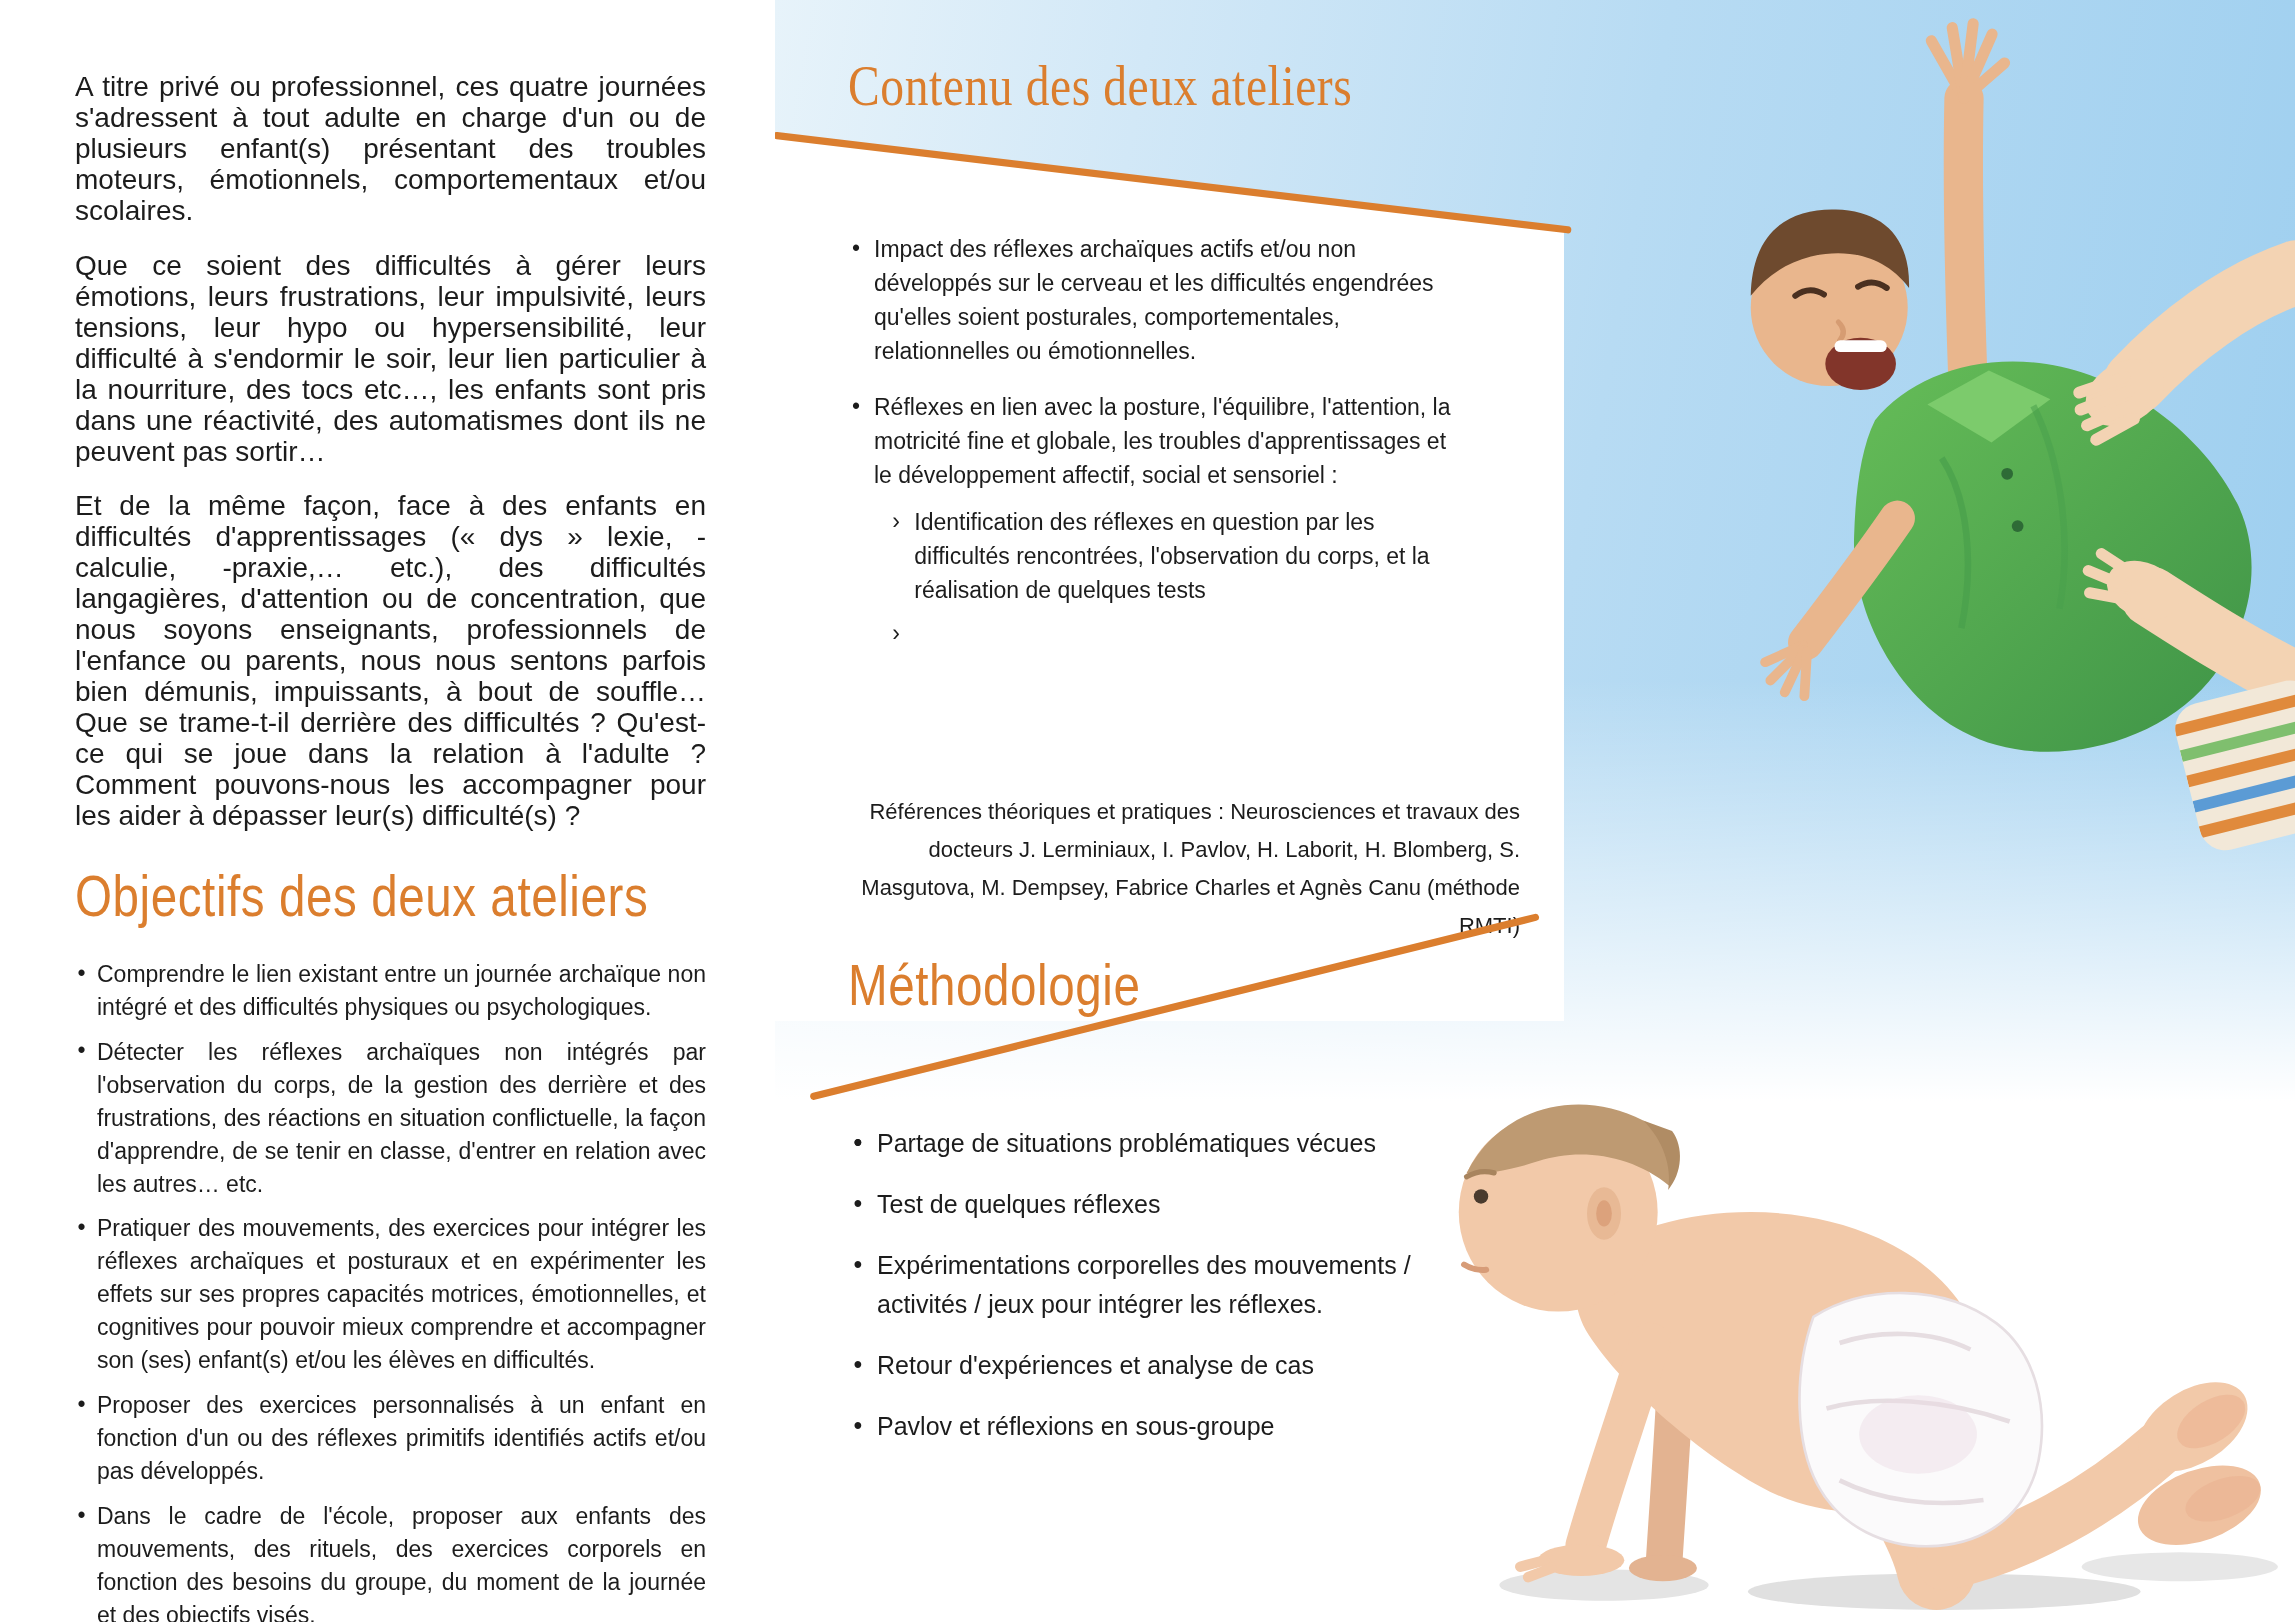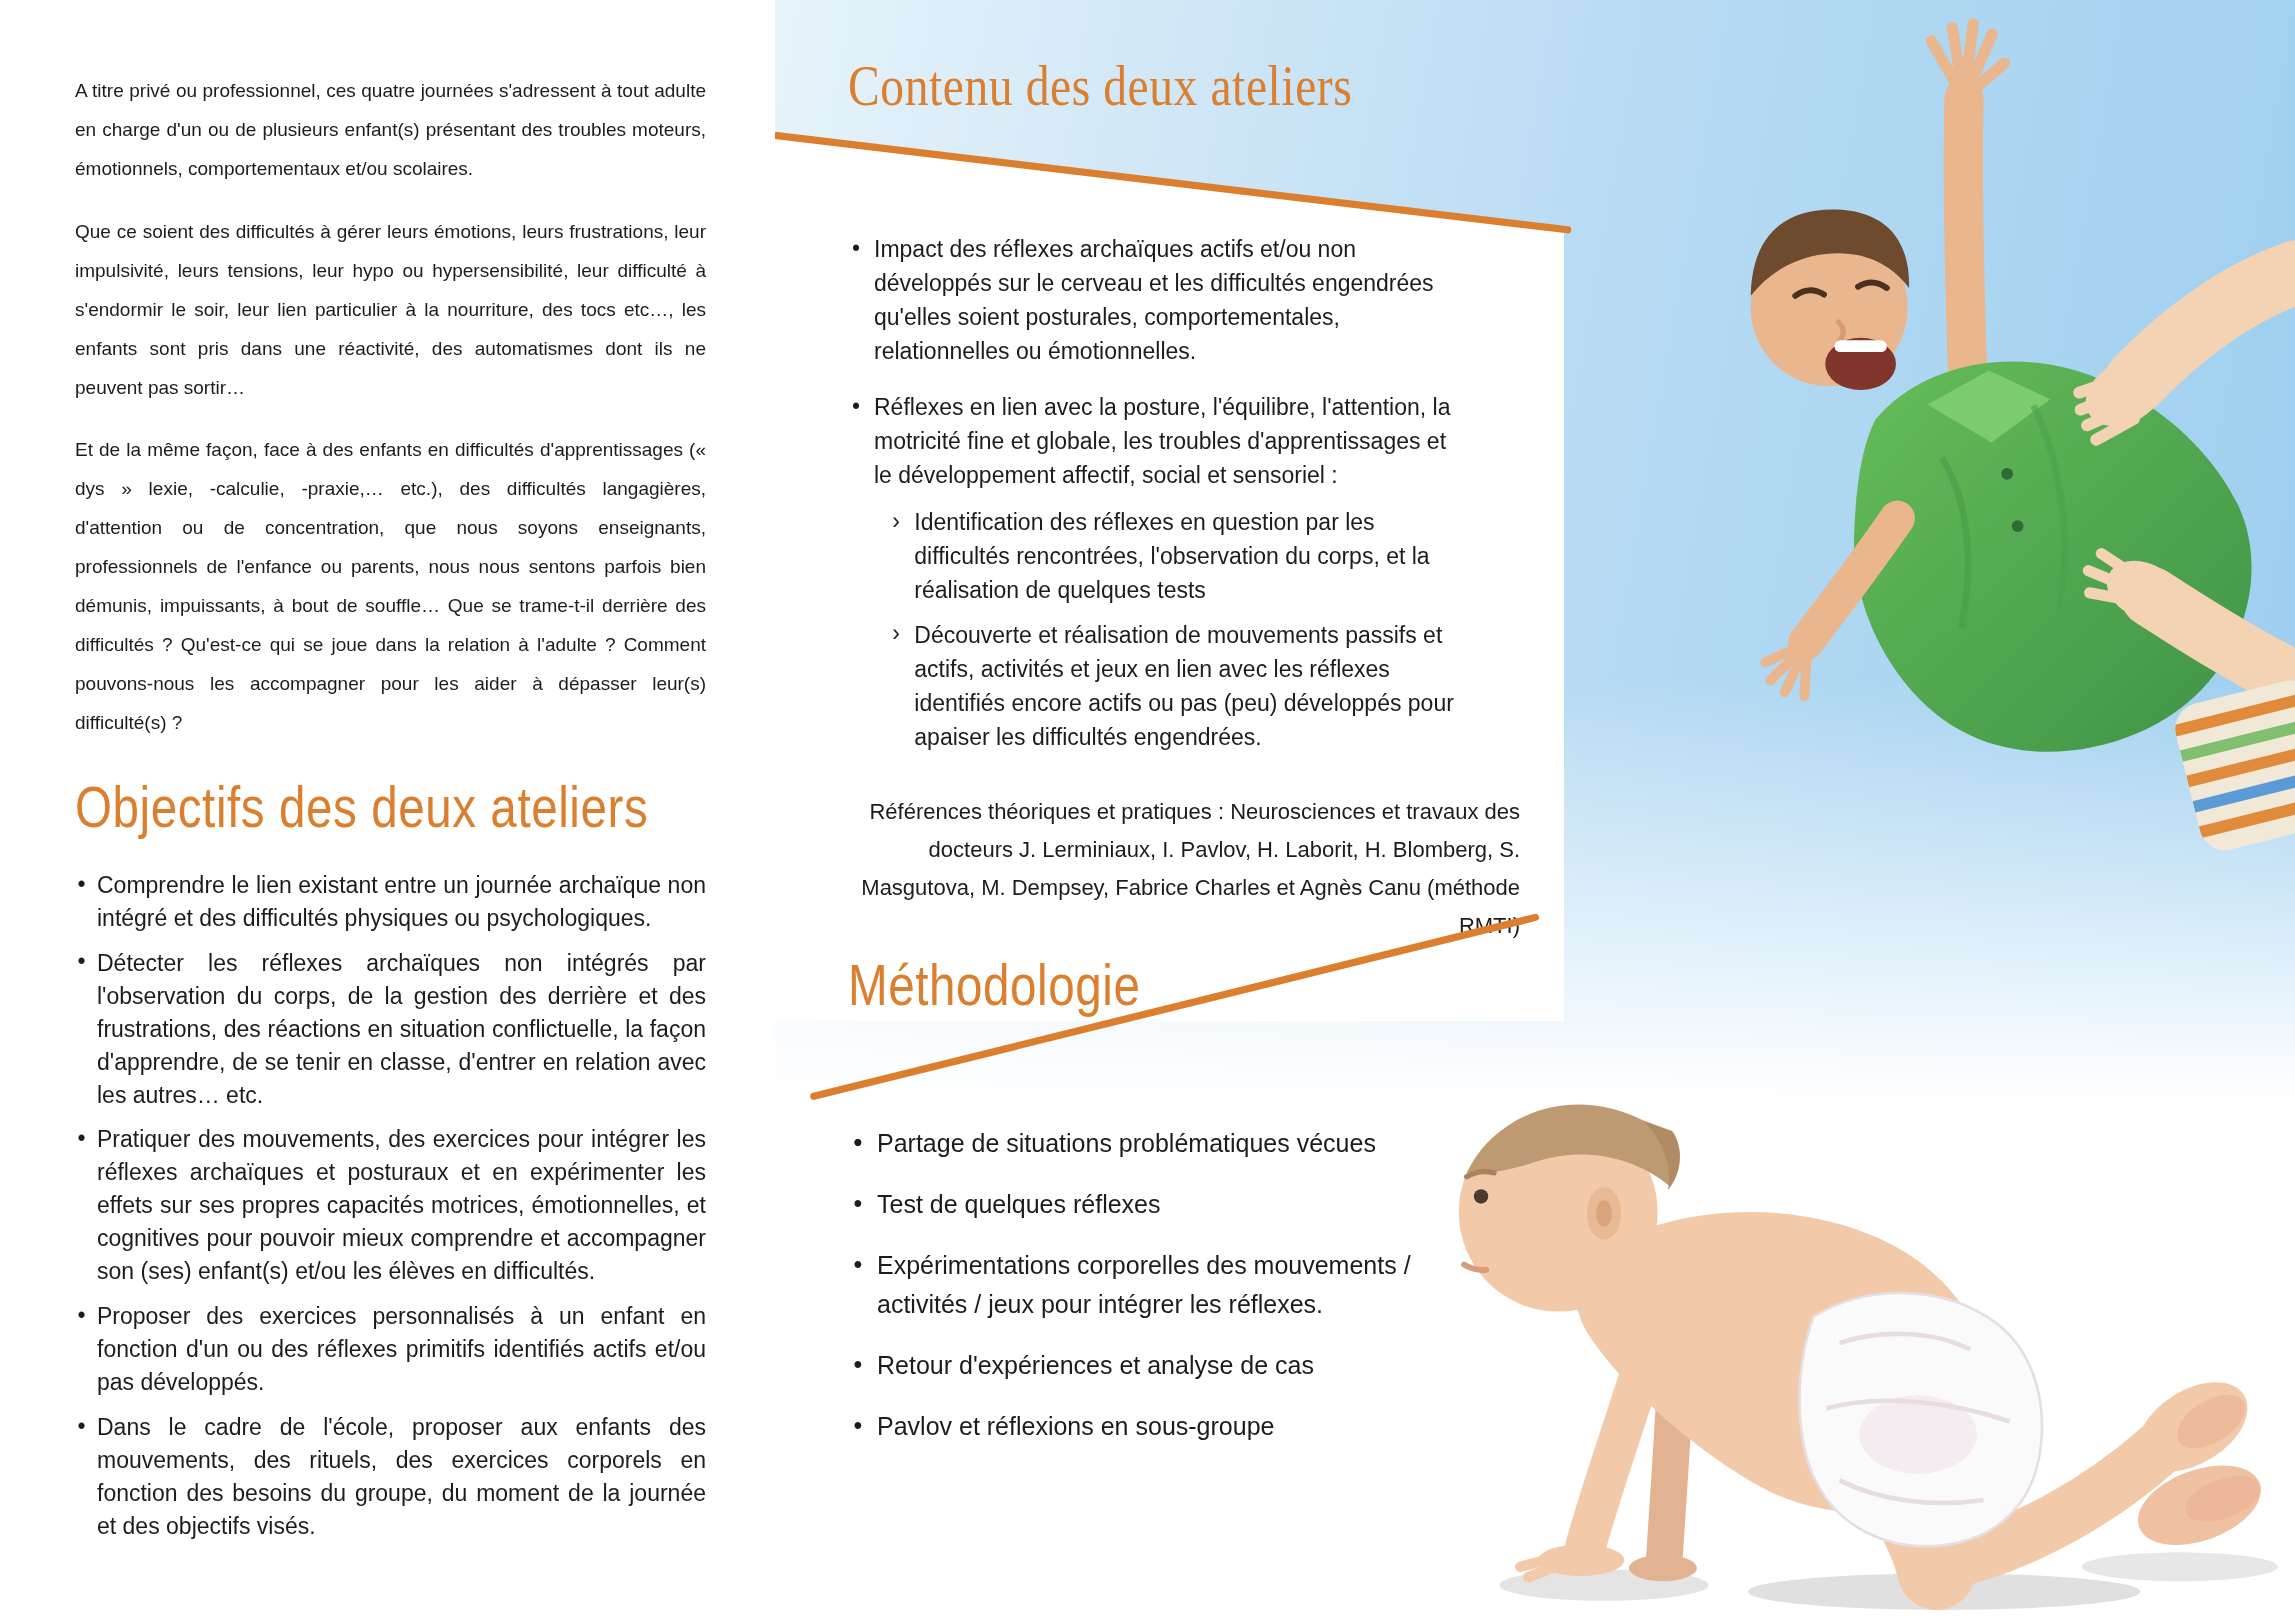--- a/index.html
+++ b/index.html
@@ -10,21 +10,21 @@
     overflow:hidden;
     font-family:"Liberation Sans", sans-serif;
     color:#1c1c1c;
   }
 
   
   .left-col{
     position:absolute;left:75px;top:71px;width:631px;
   }
   .para{
-    font-size:19px;line-height:39px;
+    font-size:28px;line-height:31px;
     text-align:justify;
     margin:0 0 23.6px 0;
   }
   .script-title{
     color:#DB7E2E;
     font-size:58px;
     font-weight:400;
     letter-spacing:0.7px;
     display:inline-block;
     transform:scaleX(.82);
@@ -200,21 +200,20 @@
         <li>
           <span class="mk">•</span>
           <span>Réflexes en lien avec la posture, l'équilibre, l'attention, la motricité fine et globale, les troubles d'apprentissages et le développement affectif, social et sensoriel :</span>
           <ul class="sublist">
             <li>
               <span class="mk">›</span>
               <span>Identification des réflexes en question par les difficultés rencontrées, l'observation du corps, et la réalisation de quelques tests</span>
             </li>
             <li>
               <span class="mk">›</span>
-              <span>Découverte et réalisation de mouvements passifs et actifs, activités et jeux en lien avec les réflexes identifiés encore actifs ou pas (peu) développés pour apaiser les difficultés engendrées.</span>
             </li>
           </ul>
         </li>
       </ul>
     </div>
 
     <div class="refs">Références théoriques et pratiques : Neurosciences et travaux des docteurs J. Lerminiaux, I. Pavlov, H. Laborit, H. Blomberg, S. Masgutova, M. Dempsey, Fabrice Charles et Agnès Canu (méthode RMTI)</div>
   </div>
 
   <svg class="line-svg2" viewBox="0 0 1210 320" aria-hidden="true">

